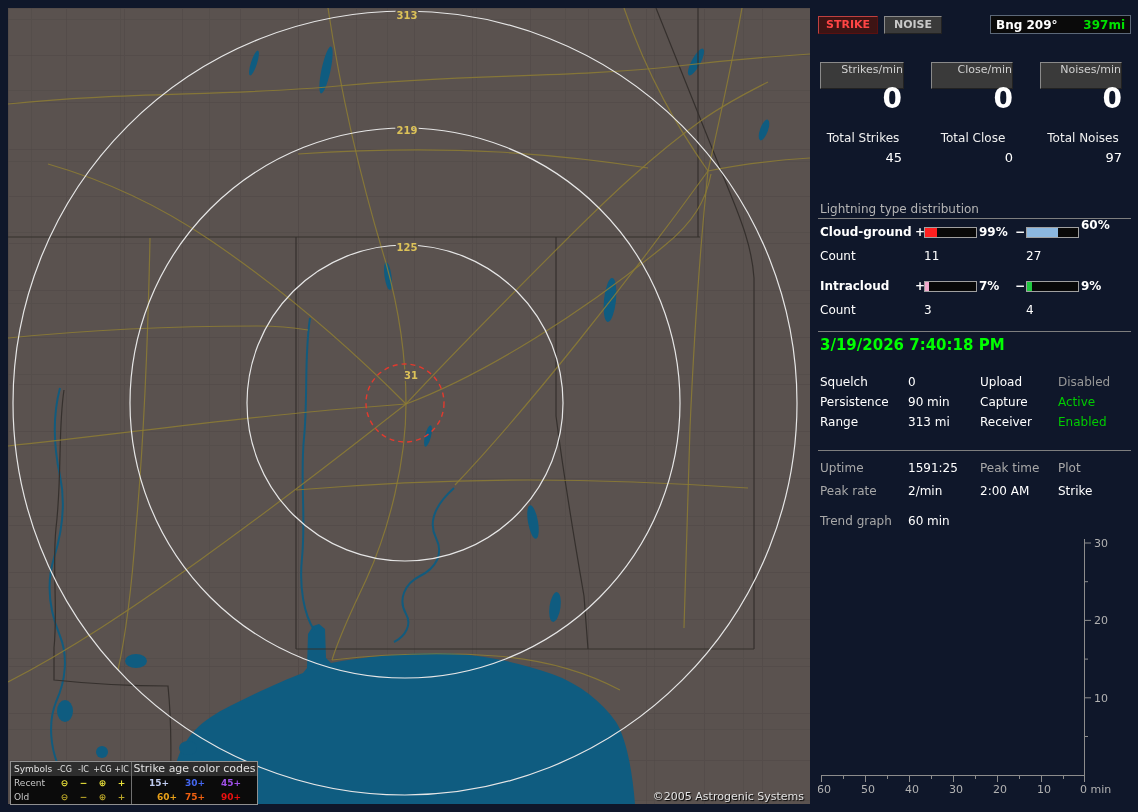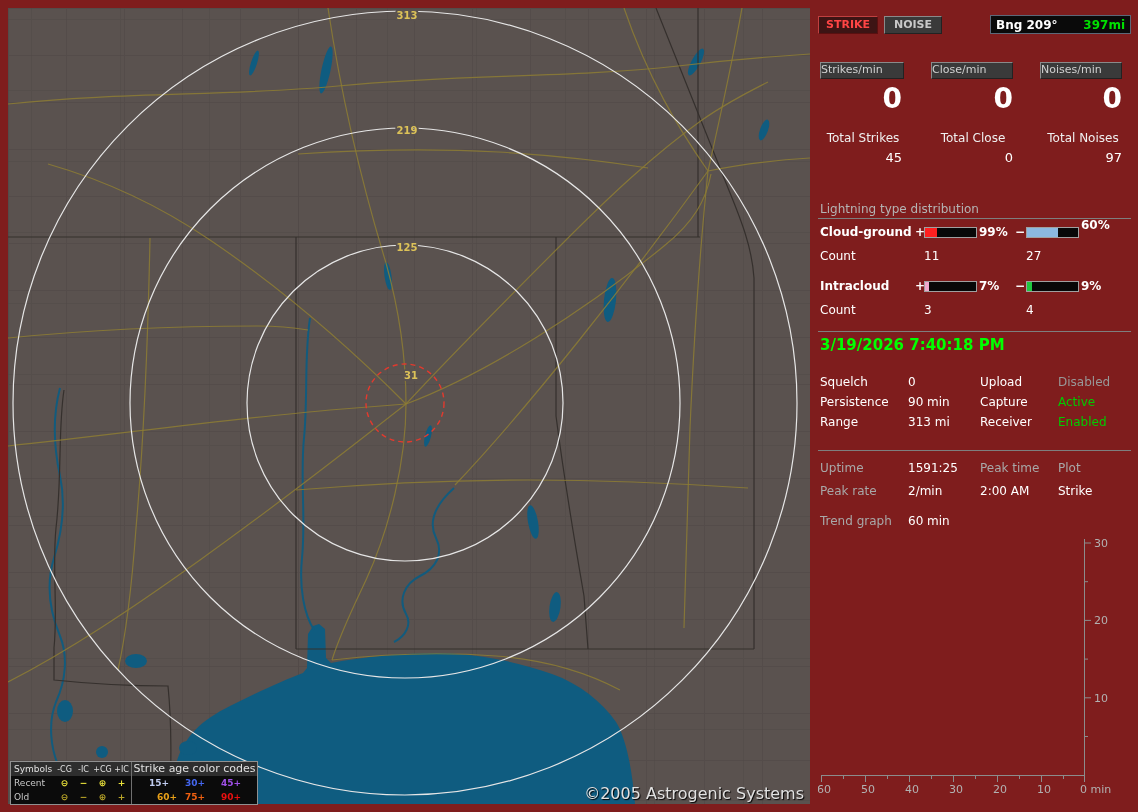--- a/index.html
+++ b/index.html
@@ -1,26 +1,26 @@
 <!DOCTYPE html>
 <html><head>
 <meta charset="utf-8">
 <style>
   *{box-sizing:border-box}
   html,body{margin:0;padding:0;width:1138px;height:812px;background:#000;overflow:hidden;
     font-family:"DejaVu Sans",sans-serif}
-  #screen{position:absolute;left:0;top:0;width:1138px;height:812px;background:#7f1d1d}
+  #screen{position:absolute;left:0;top:0;width:1138px;height:812px;background:#0f172a}
 
   
   .map-wrap{position:absolute;left:8px;top:8px;width:802px;height:796px;background:#5a524f}
   .map-wrap svg{display:block}
   .map-label{fill:#dcc258;font-size:10px;font-weight:bold;text-anchor:middle;
     paint-order:stroke;stroke:#5a524f;stroke-width:4px;stroke-linejoin:round;
     font-family:"DejaVu Sans",sans-serif}
-  .copyright{position:absolute;right:6px;bottom:1px;font-size:16px;color:#e2e2e2;
+  .copyright{position:absolute;right:6px;bottom:1px;font-size:11px;color:#e2e2e2;
     text-shadow:1px 1px 1px #000}
 
   
   .legend{position:absolute;left:2px;top:753px;width:248px;background:#0b0b0b;
     border:1px solid #909090;font-size:9px;color:#c8c8c8}
   .lg-row{display:flex;height:14px;align-items:center}
   .lg-head{background:#2e2e2e;color:#e0e0e0}
   .lg-c1{width:44px;padding-left:3px}
   .lg-sym{width:19px;text-align:center;font-size:9px;font-weight:bold}
   .lg-colhead{font-size:8px;font-weight:normal}
@@ -36,22 +36,22 @@
   .btn{position:absolute;height:18px;font-size:11px;font-weight:bold;text-align:center;
     line-height:15px;background:#3a3a3a;border:1px solid #8a8a8a;
     border-bottom-color:#222;border-right-color:#222;cursor:pointer}
   #strike-btn{left:0;top:16px;width:60px;background:#3d1414;
     border-color:#c04040 #5a1010 #5a1010 #c04040}
   #noise-btn{left:66px;top:16px;width:58px;color:#c8c8c8}
   .bng{position:absolute;left:172px;top:15px;width:141px;height:19px;background:#0a0a0a;
     border:1px solid #5c6878;display:flex;justify-content:space-between;align-items:center;
     padding:0 5px;font-weight:bold;font-size:12px}
 
-  .rate-btn{position:absolute;top:62px;height:17px;font-size:11px;color:#d0d0d0;
-    text-align:left;line-height:14px;background:#3a3a3a;border:1px solid #8a8a8a;
+  .rate-btn{position:absolute;top:62px;height:27px;font-size:11px;color:#d0d0d0;
+    text-align:right;line-height:14px;background:#3a3a3a;border:1px solid #8a8a8a;
     border-bottom-color:#222;border-right-color:#222;cursor:pointer}
   .rate-val{position:absolute;top:82px;height:32px;font-size:28px;font-weight:bold;
     text-align:right;color:#fff}
   .tot-label{position:absolute;top:131px;text-align:center;font-size:12px;color:#f0f0f0}
   .tot-val{position:absolute;top:150px;text-align:right;font-size:13px;color:#fff}
 
   .hr{position:absolute;left:0;width:313px;height:0;border-top:1px solid #7e7e7e}
   .dist-title{position:absolute;left:2px;top:202px;color:#b4b4b4}
   .dlabel{font-weight:bold}
   .sign{position:absolute;font-weight:bold}

